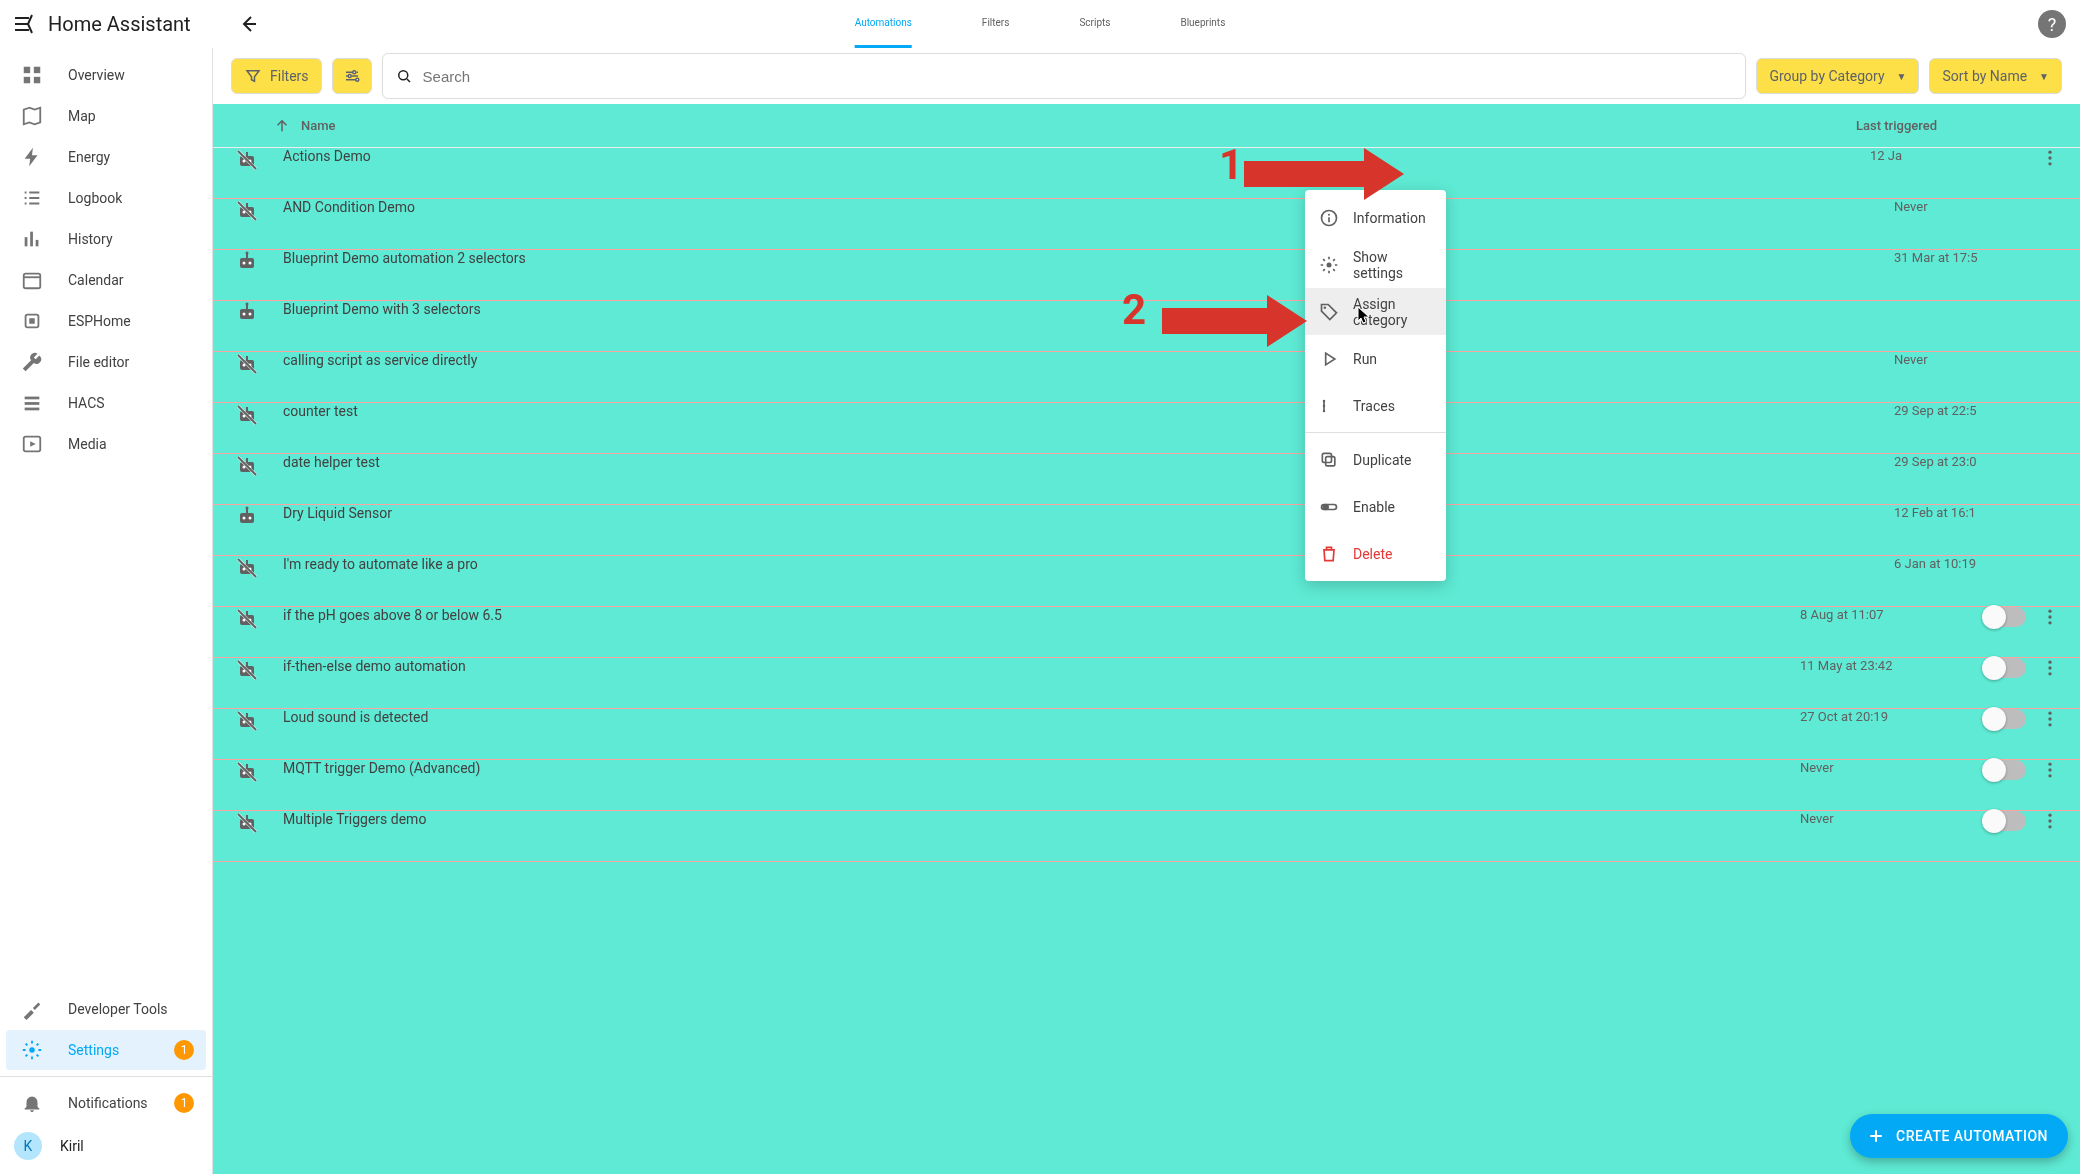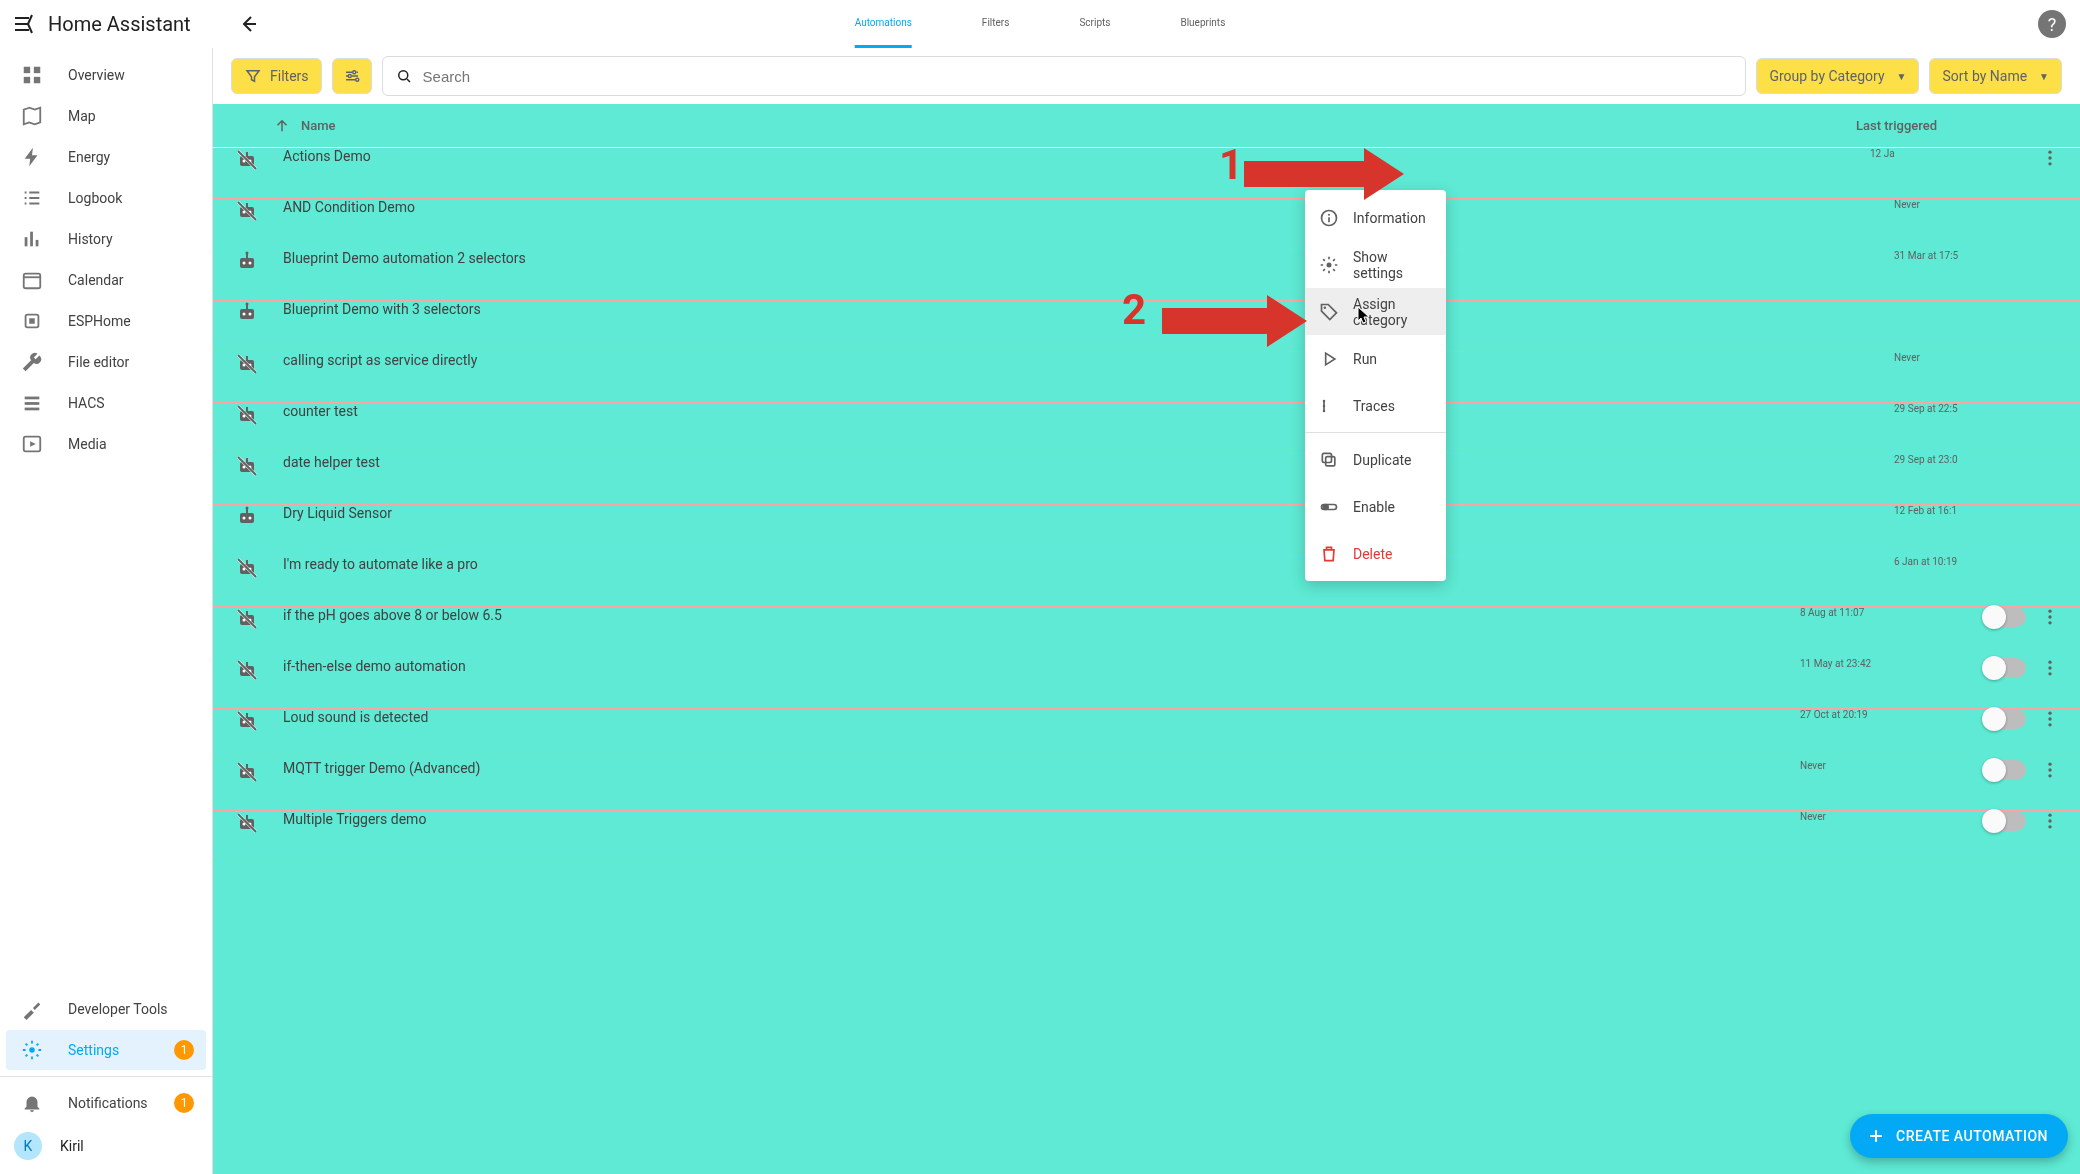--- a/index.html
+++ b/index.html
@@ -29,34 +29,34 @@
   .side-bottom { padding-bottom:6px;}
   .user-row { height:44px; display:flex; align-items:center; padding:0 14px; gap:18px; font-size:14px;}
   .avatar { width:28px; height:28px; border-radius:50%; background:#b3e5fc; color:#0277bd; display:flex; align-items:center; justify-content:center; font-size:14px;}
 
   
   .main { flex:1; display:flex; flex-direction:column; min-width:0;}
   .toolbar { height:56px; display:flex; align-items:center; gap:10px; padding:0 18px; background:#fff; }
   .chip { height:36px; border:1px solid #dadce0; border-radius:6px; background:#fde047; display:flex; align-items:center; gap:8px; padding:0 12px; font-size:14px; color:#5f6368; cursor:pointer;}
   .chip .cic { width:18px; height:18px; color:#5f6368;}
   .iconchip { width:40px; padding:0; justify-content:center;}
-  .search { flex:1; height:40px; border:1px solid #dadce0; border-radius:6px; display:flex; align-items:center; gap:10px; padding:8px 12px; background:#fff;}
+  .search { flex:1; height:46px; border:1px solid #dadce0; border-radius:6px; display:flex; align-items:center; gap:10px; padding:8px 12px; background:#fff;}
   .search input { border:none; outline:none; flex:1; font-size:15px; background:transparent;}
   .tchev { font-size:10px; color:#5f6368; margin-left:4px;}
 
   
   .list { flex:1; overflow:auto; background:#5eead4;}
   .lhdr { height:44px; display:flex; align-items:center; padding:0 24px 0 60px; font-size:13px; font-weight:500; color:#616161; border-bottom:1px solid #eee;}
   .lhdr .arrowup { width:18px; height:18px; margin-right:10px; color:#616161;}
   .lhdr .col-name { flex:1;}
   .lhdr .col-trig { width:200px;}
   .row { height:51px; display:flex; padding:0 16px 0 22px; border-bottom:1px solid #fca5a5; font-size:14px; cursor:pointer;}
   .row .ricon { width:26px; height:26px; color:#616161; margin-right:22px;}
   .row .rname { flex:1; color:#424242;}
-  .row .rtrig { width:170px; color:#616161; font-size:10px;}
+  .row .rtrig { width:170px; color:#616161; font-size:13px;}
   .row .rtoggle { width:42px; height:20px; border-radius:10px; background:#bdbdbd; position:relative; margin:0 14px; cursor:pointer;}
   .row .rtoggle::after{ content:""; position:absolute; left:-2px; top:-2px; width:24px; height:24px; border-radius:50%; background:#fafafa; box-shadow:0 1px 3px rgba(0,0,0,.3);}
   .row .rmore { width:24px; height:24px; color:#616161; cursor:pointer;}
   .row.partial .rtrig { padding-right:0;}
 
   
   .ctx { position:fixed; left:1305px; top:190px; width:141px; background:#fff; border-radius:4px; box-shadow:0 4px 16px rgba(0,0,0,.2); padding:4px 0; z-index:50;}
   .ctx-item { height:47px; display:flex; align-items:center; gap:14px; padding:0 14px; font-size:14px; color:#424242; cursor:pointer;}
   .ctx-item:hover, .ctx-item.hover { background:#eeeeee;}
   .ctx-item .cxicon { width:20px; height:20px; color:#616161;}

